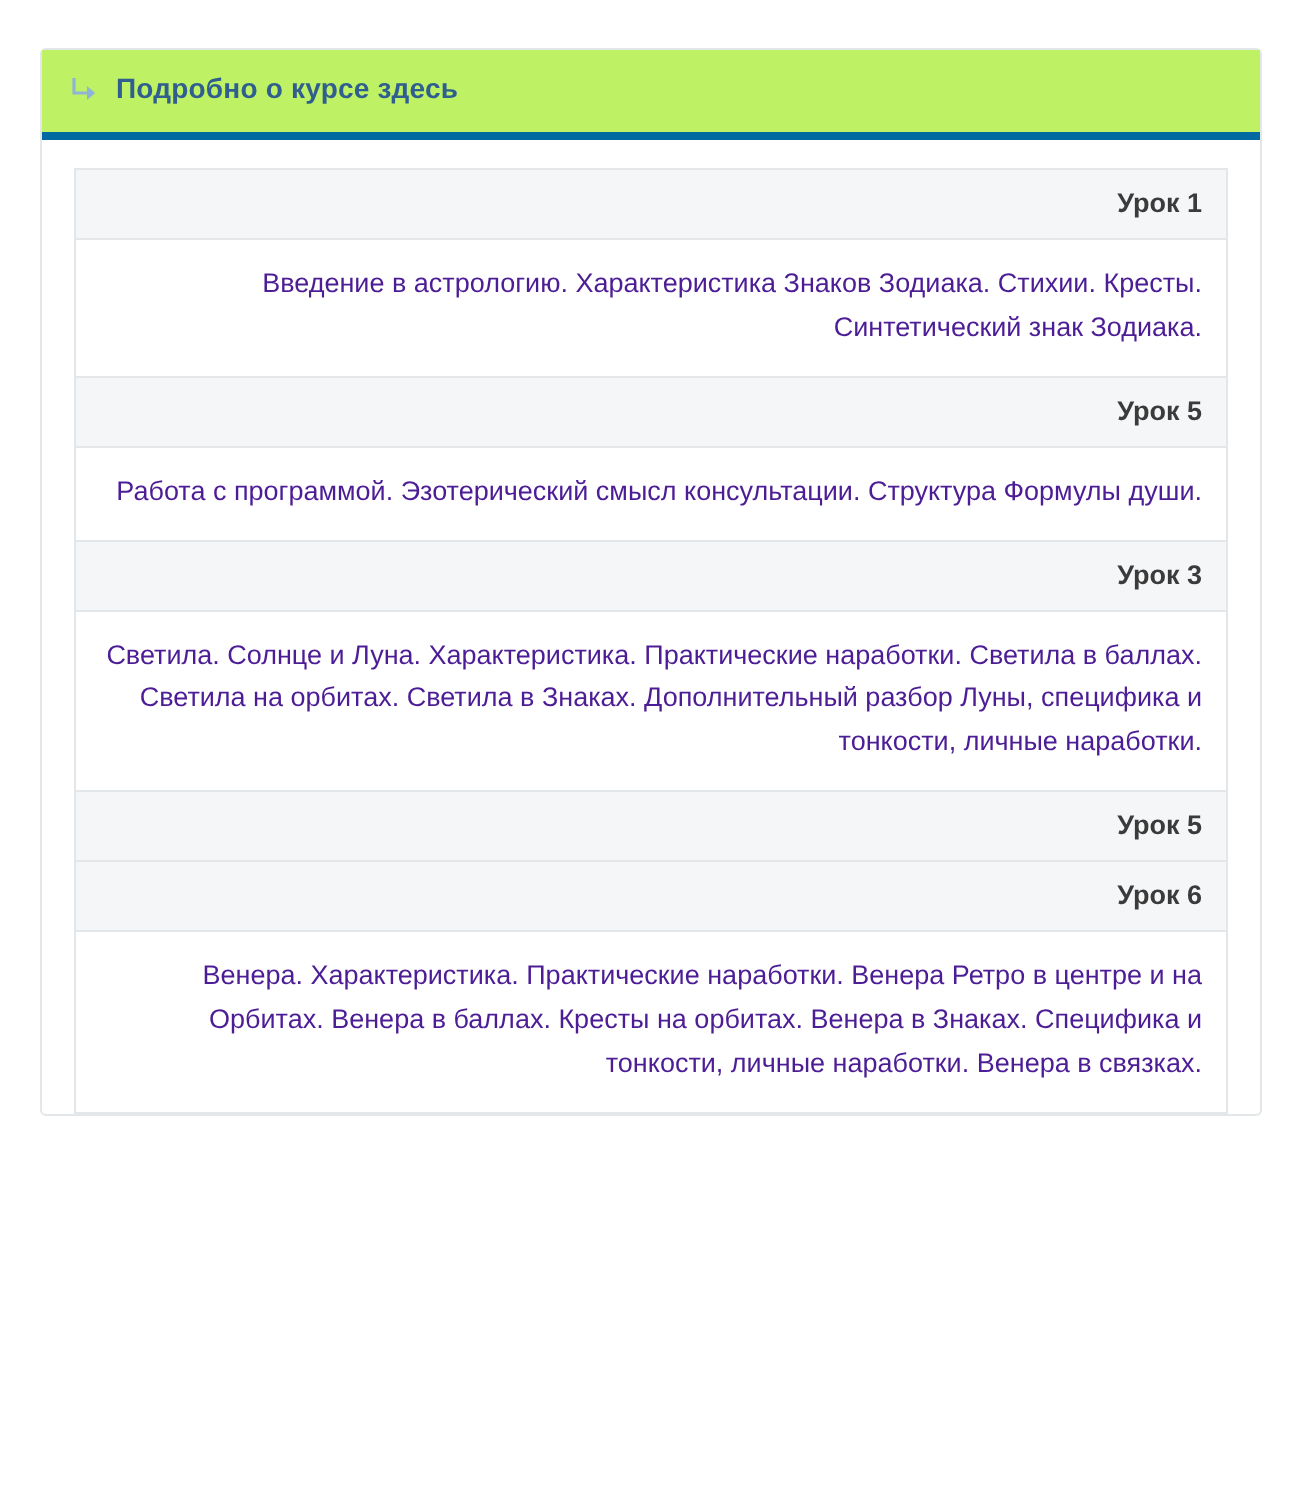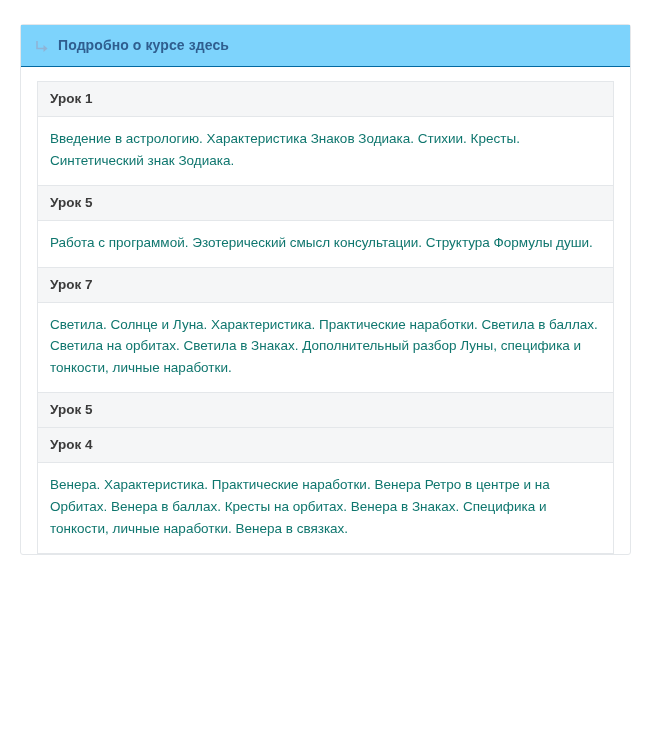--- a/index.html
+++ b/index.html
@@ -20,25 +20,25 @@
     left: 20px;
     top: 24px;
     width: 611px;
     box-sizing: border-box;
     border: 1px solid #e4e7ea;
     border-radius: 3px;
     background: #ffffff;
   }
 
   .panel-header {
-    background: #7dd3fc;
-    border-bottom: 1px solid #0369a1;
+    background: #bef264;
+    border-bottom: 4px solid #0369a1;
     padding: 11px 14px 12px 14px;
     display: flex;
-    align-items: center;
+    align-items: flex-start;
     gap: 8px;
     min-height: 18px;
   }
 
   .header-icon {
     display: inline-block;
     width: 15px;
     height: 15px;
     flex: 0 0 auto;
     position: relative;
@@ -53,39 +53,40 @@
   }
 
   .panel-body {
     padding: 14px 16px 0 16px;
   }
 
   .lesson-table {
     width: 100%;
     border-collapse: collapse;
     table-layout: fixed;
+    text-align: right;
   }
 
   .lesson-title-row td {
     background: #f5f6f7;
     border: 1px solid #e4e7ea;
     padding: 9px 12px 10px 12px;
     font-size: 13.5px;
     font-weight: bold;
     color: #3b3b3b;
   }
 
   .lesson-text-row td {
     background: #ffffff;
     border: 1px solid #e4e7ea;
     border-top: none;
     padding: 11px 12px 13px 12px;
     font-size: 13.5px;
     line-height: 1.62;
-    color: #0f766e;
+    color: #4c1d95;
   }
 </style>
 </head>
 <body>
 
 <div class="panel">
 
   <div class="panel-header">
     <span class="header-icon">
       <svg width="15" height="15" viewBox="0 0 15 15" xmlns="http://www.w3.org/2000/svg">
@@ -108,32 +109,32 @@
 
         <tr class="lesson-title-row">
           <td>Урок 5</td>
         </tr>
         <tr class="lesson-text-row">
           <td>Работа с программой. Эзотерический смысл консультации. Структура Формулы души.</td>
         </tr>
 
 
         <tr class="lesson-title-row">
-          <td>Урок 7</td>
+          <td>Урок 3</td>
         </tr>
         <tr class="lesson-text-row">
           <td>Светила. Солнце и Луна. Характеристика. Практические наработки. Светила в баллах. Светила на орбитах. Светила в Знаках. Дополнительный разбор Луны, специфика и тонкости, личные наработки.</td>
         </tr>
 
         <tr class="lesson-title-row">
           <td>Урок 5</td>
         </tr>
 
         <tr class="lesson-title-row">
-          <td>Урок 4</td>
+          <td>Урок 6</td>
         </tr>
         <tr class="lesson-text-row">
           <td>Венера. Характеристика. Практические наработки. Венера Ретро в центре и на Орбитах. Венера в баллах. Кресты на орбитах. Венера в Знаках. Специфика и тонкости, личные наработки. Венера в связках.</td>
         </tr>
       </tbody>
     </table>
   </div>
 
 </div>
 

